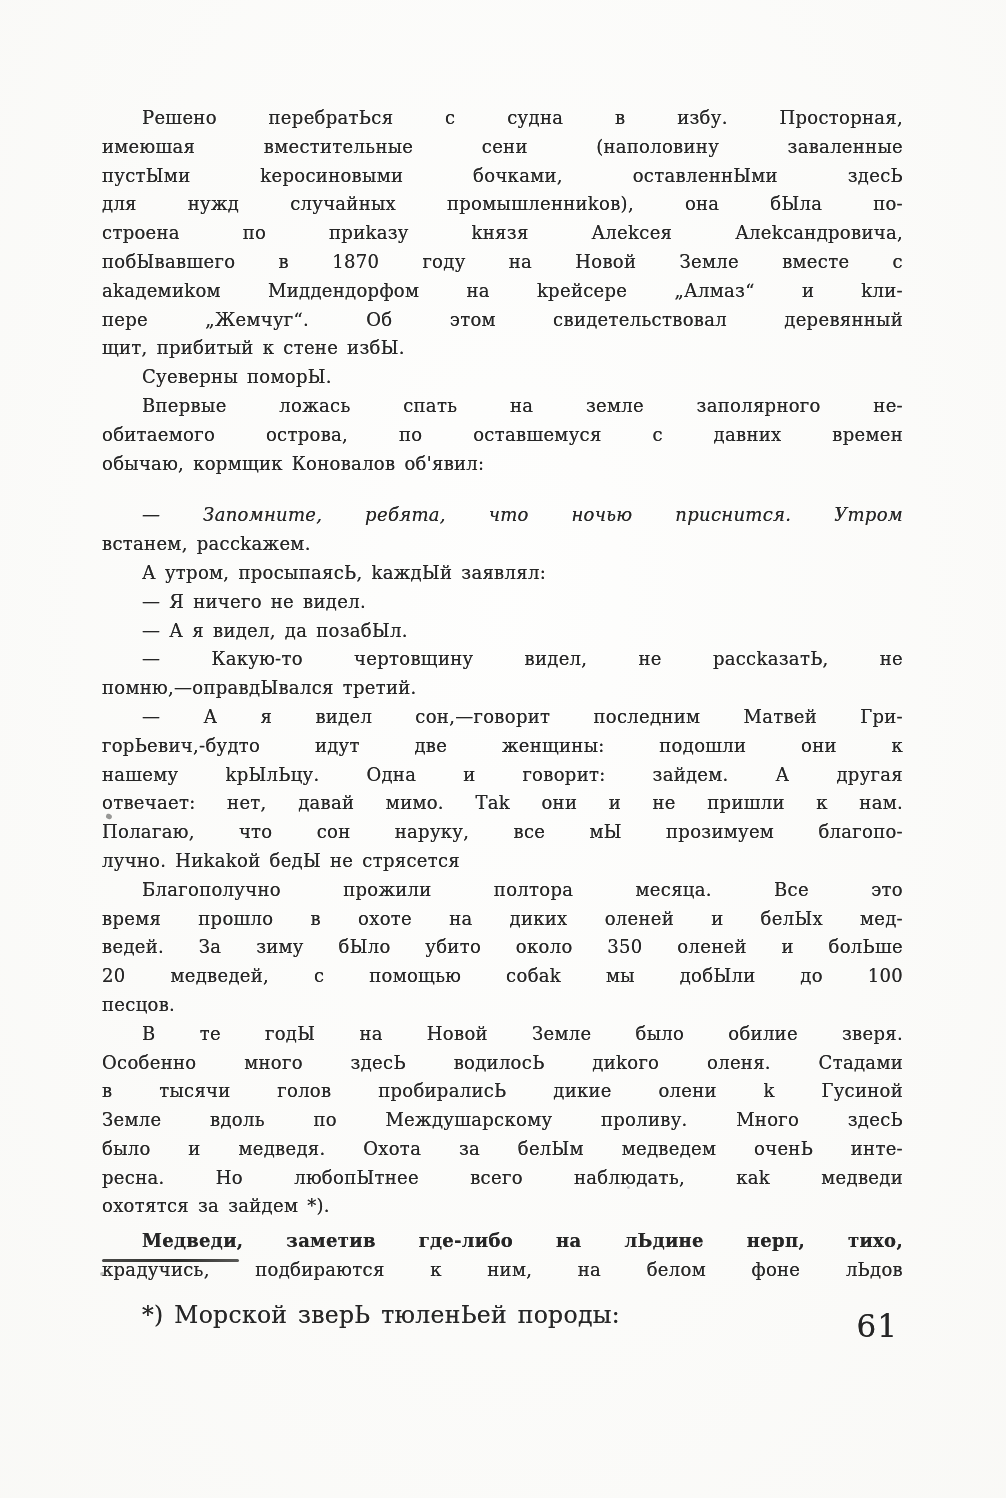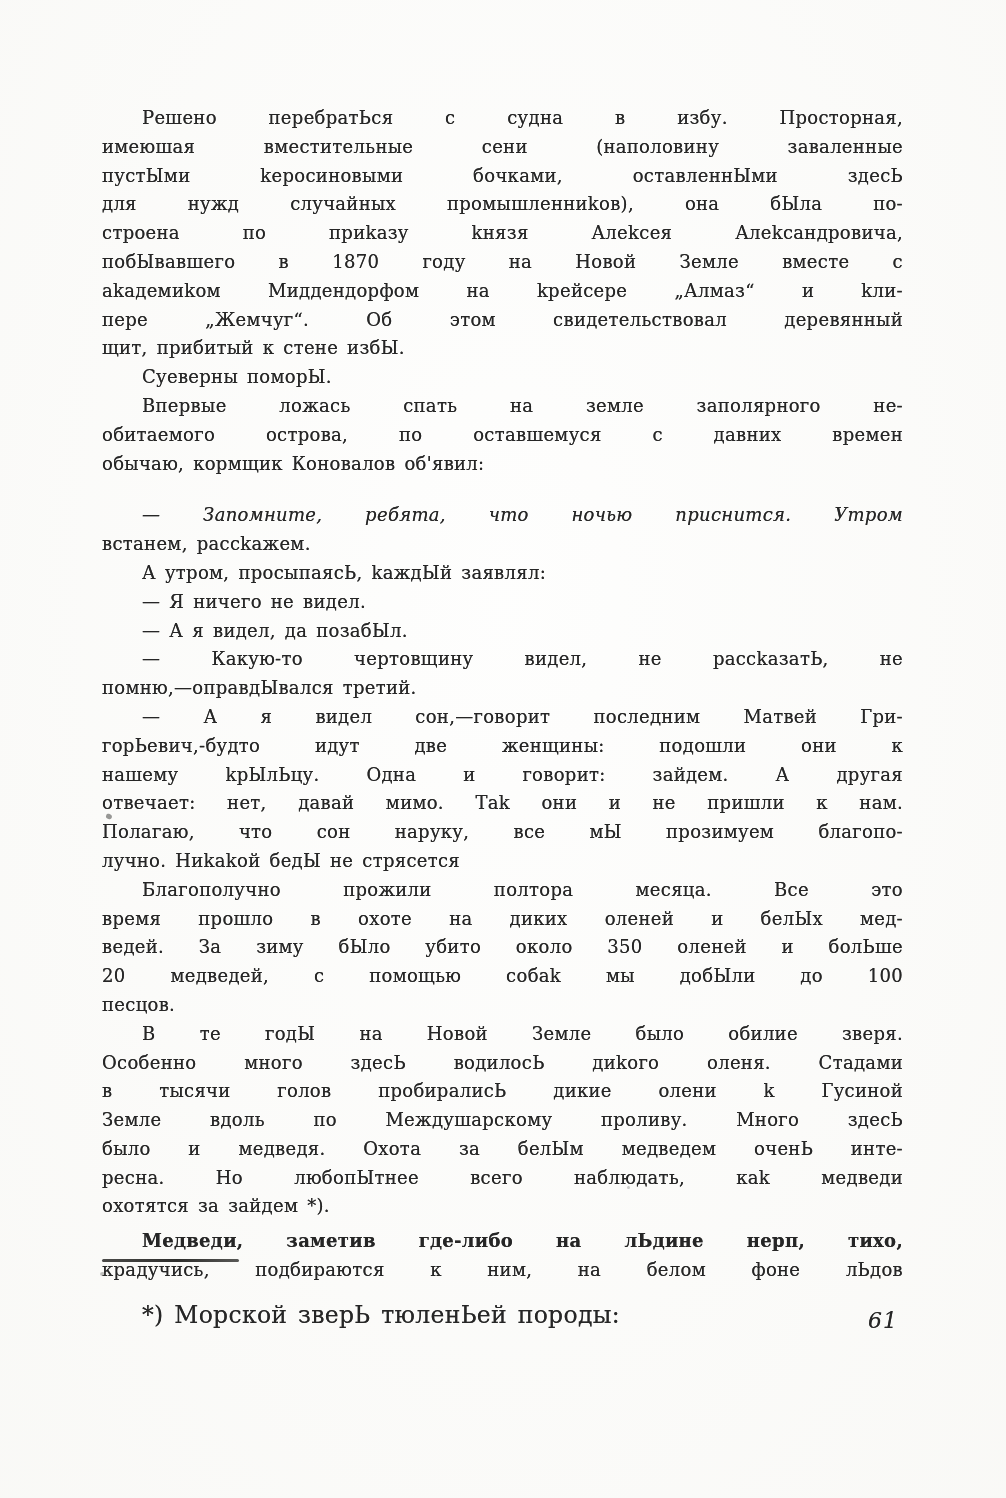--- a/index.html
+++ b/index.html
@@ -51,24 +51,23 @@
     line-height: 30px;
     letter-spacing: 0.3px;
     word-spacing: 3px;
     text-indent: 40px;
     text-shadow: 0 0 0.5px rgba(35,35,35,0.7);
     margin-top: 28px;
   }
   .page-number {
     position: absolute;
     right: 108px; top: 1308px;
-    font-size: 22px;
+    font-size: 31px;
     letter-spacing: 1px;
     text-shadow: 0 0 0.6px rgba(35,35,35,0.75);
-    font-style: italic;
   }
   .speck { position: absolute; background: rgba(70,70,68,0.55); border-radius: 50%; }
   .speck.s1 { left: 106px; top: 814px; width: 6px; height: 5px; transform: rotate(20deg); border-radius: 40% 60% 50% 50%; }
   .speck.s2 { left: 100px; top: 1272px; width: 5px; height: 4px; opacity: .6; }
   .speck.s3 { left: 627px; top: 1186px; width: 3px; height: 3px; opacity: .5; }
 </style>
 </head>
 <body>
 
 <div class="scan-page">

